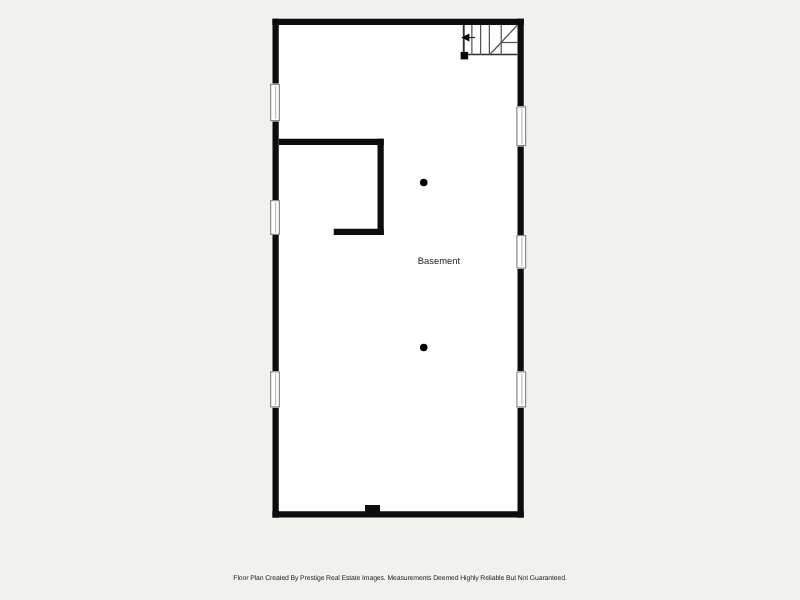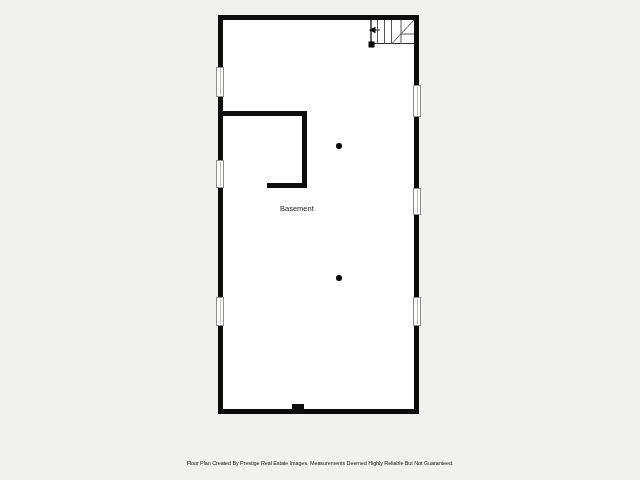--- a/index.html
+++ b/index.html
@@ -2,22 +2,22 @@
 <html><head>
 <meta charset="utf-8">
 <style>
   html,body { margin:0; padding:0; }
   .page {
     position:relative; width:640px; height:480px; overflow:hidden;
     font-family:"Liberation Sans", sans-serif;
   }
   .abs { position:absolute; }
   .room-label {
-    position:absolute; left:280px; top:204px; width:100px;
-    text-align:left; font-size:7.5px; line-height:10px;
+    position:absolute; left:268px; top:204px; width:100px;
+    text-align:right; font-size:7.5px; line-height:10px;
   }
   .disclaimer {
     position:absolute; left:0; top:459px; width:640px;
     text-align:center; font-size:5.5px; letter-spacing:-0.1px; line-height:8px;
   }
   .window-center-line { position:absolute; left:50%; top:1px; bottom:1px; width:1px; margin-left:-0.5px; }
   svg.overlay { position:absolute; left:0; top:0; }
 </style>
 </head>
 <body>

